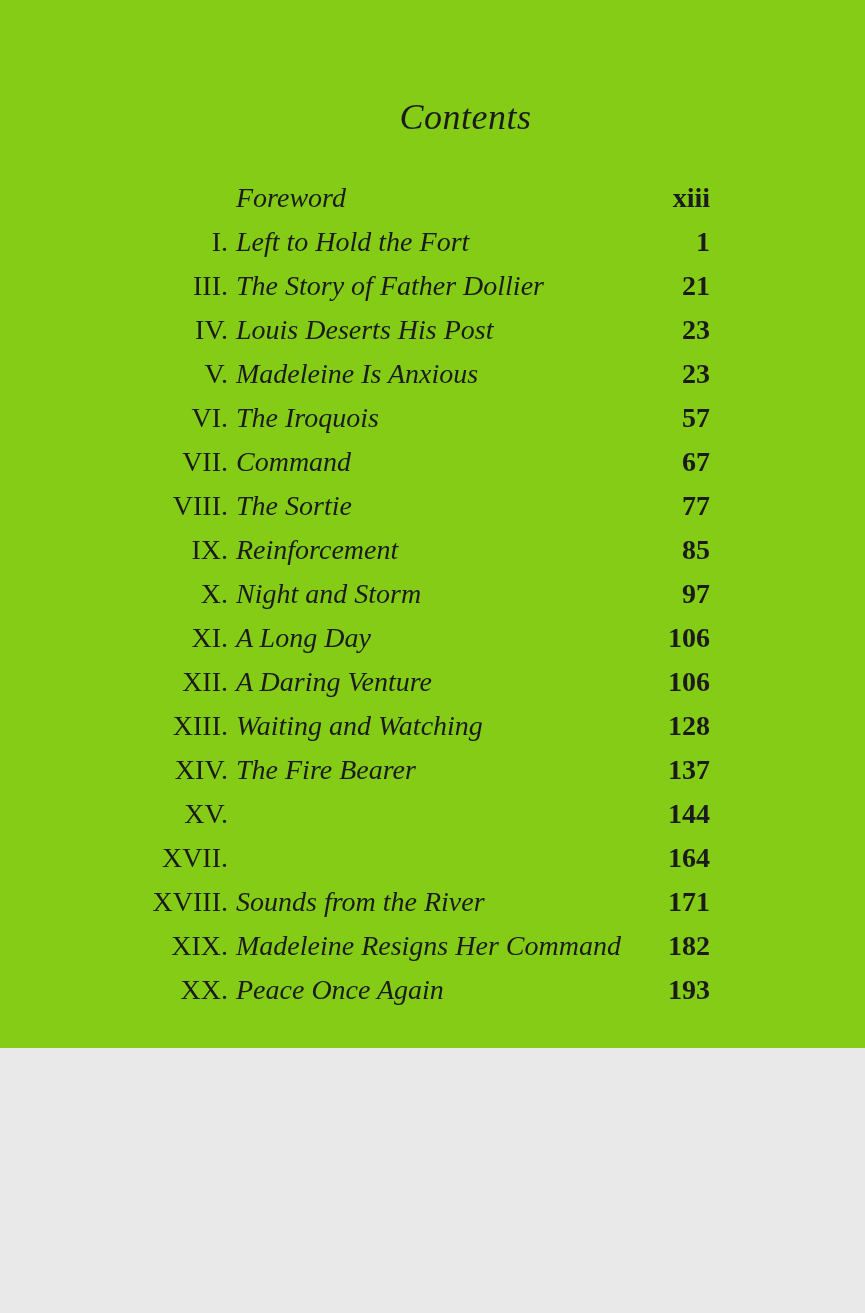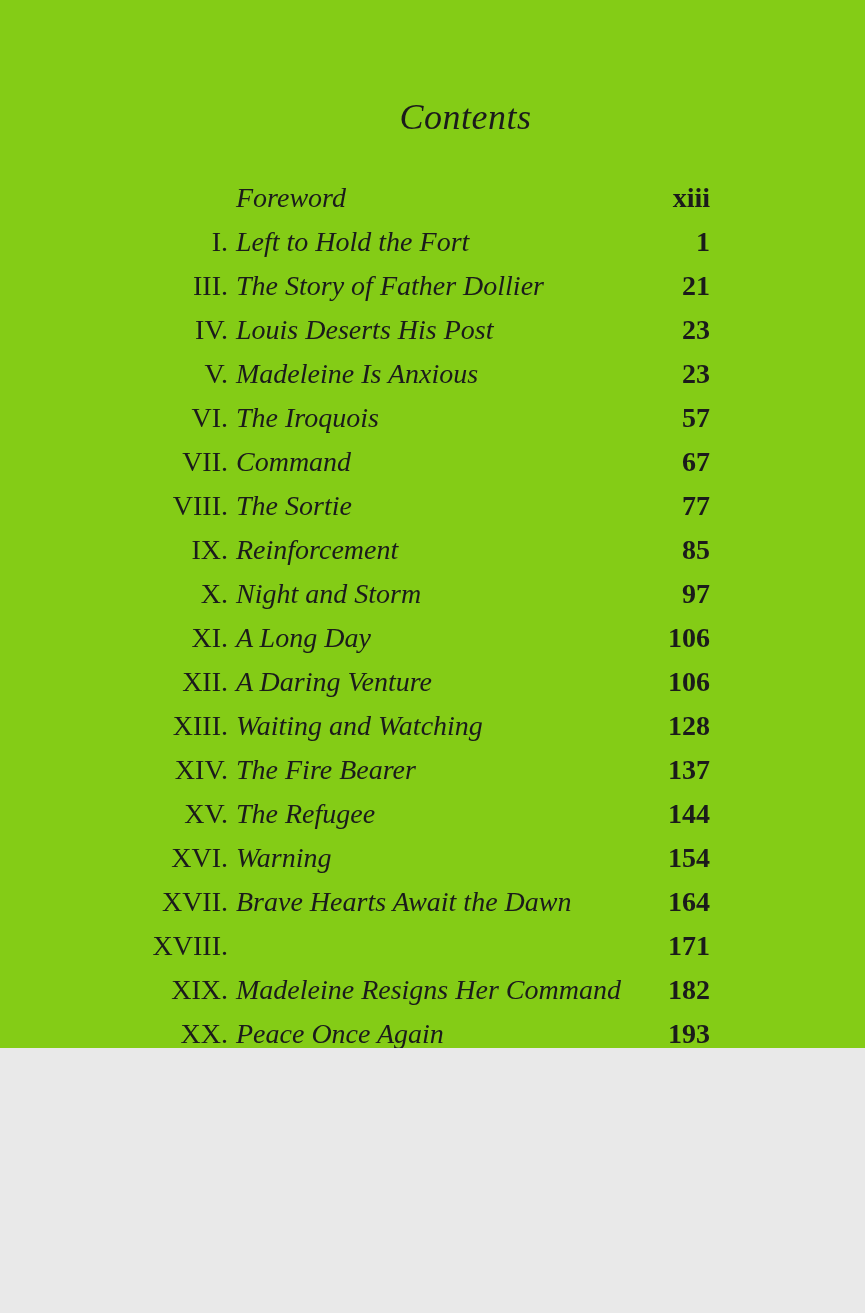--- a/index.html
+++ b/index.html
@@ -133,35 +133,29 @@
     <span class="chapter-title">Waiting and Watching</span>
     <span class="page-num">128</span>
   </div>
       <div class="row">
     <span class="numeral">XIV.</span>
     <span class="chapter-title">The Fire Bearer</span>
     <span class="page-num">137</span>
   </div>
       <div class="row">
     <span class="numeral">XV.</span>
-    <span class="chapter-title">The Refugee</span>
     <span class="page-num">144</span>
   </div>
       <div class="row">
-    <span class="numeral">XVI.</span>
-    <span class="chapter-title">Warning</span>
-    <span class="page-num">154</span>
-  </div>
-      <div class="row">
     <span class="numeral">XVII.</span>
-    <span class="chapter-title">Brave Hearts Await the Dawn</span>
     <span class="page-num">164</span>
   </div>
       <div class="row">
     <span class="numeral">XVIII.</span>
+    <span class="chapter-title">Sounds from the River</span>
     <span class="page-num">171</span>
   </div>
       <div class="row">
     <span class="numeral">XIX.</span>
     <span class="chapter-title">Madeleine Resigns Her Command</span>
     <span class="page-num">182</span>
   </div>
       <div class="row">
     <span class="numeral">XX.</span>
     <span class="chapter-title">Peace Once Again</span>

